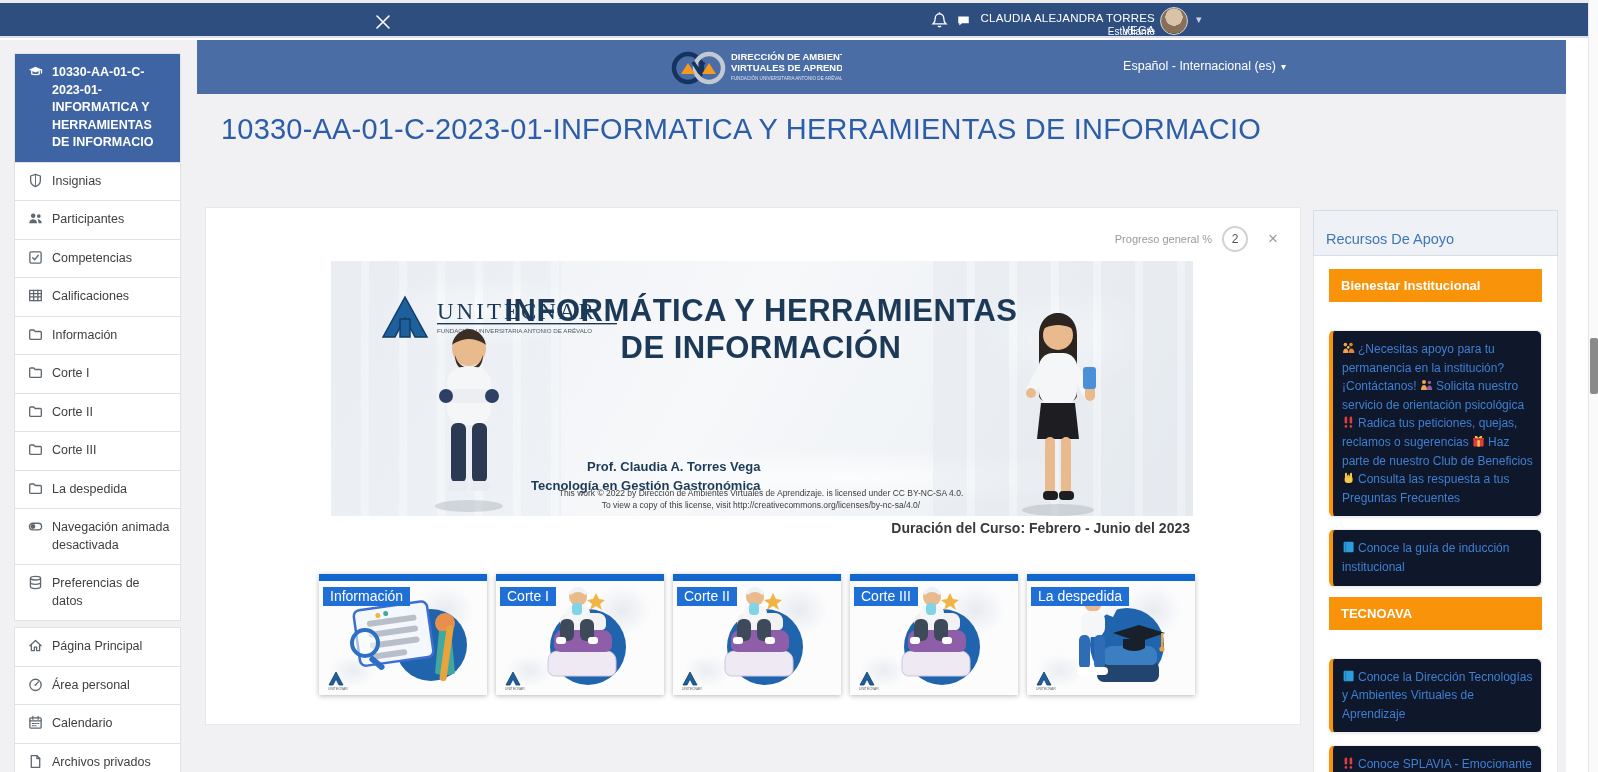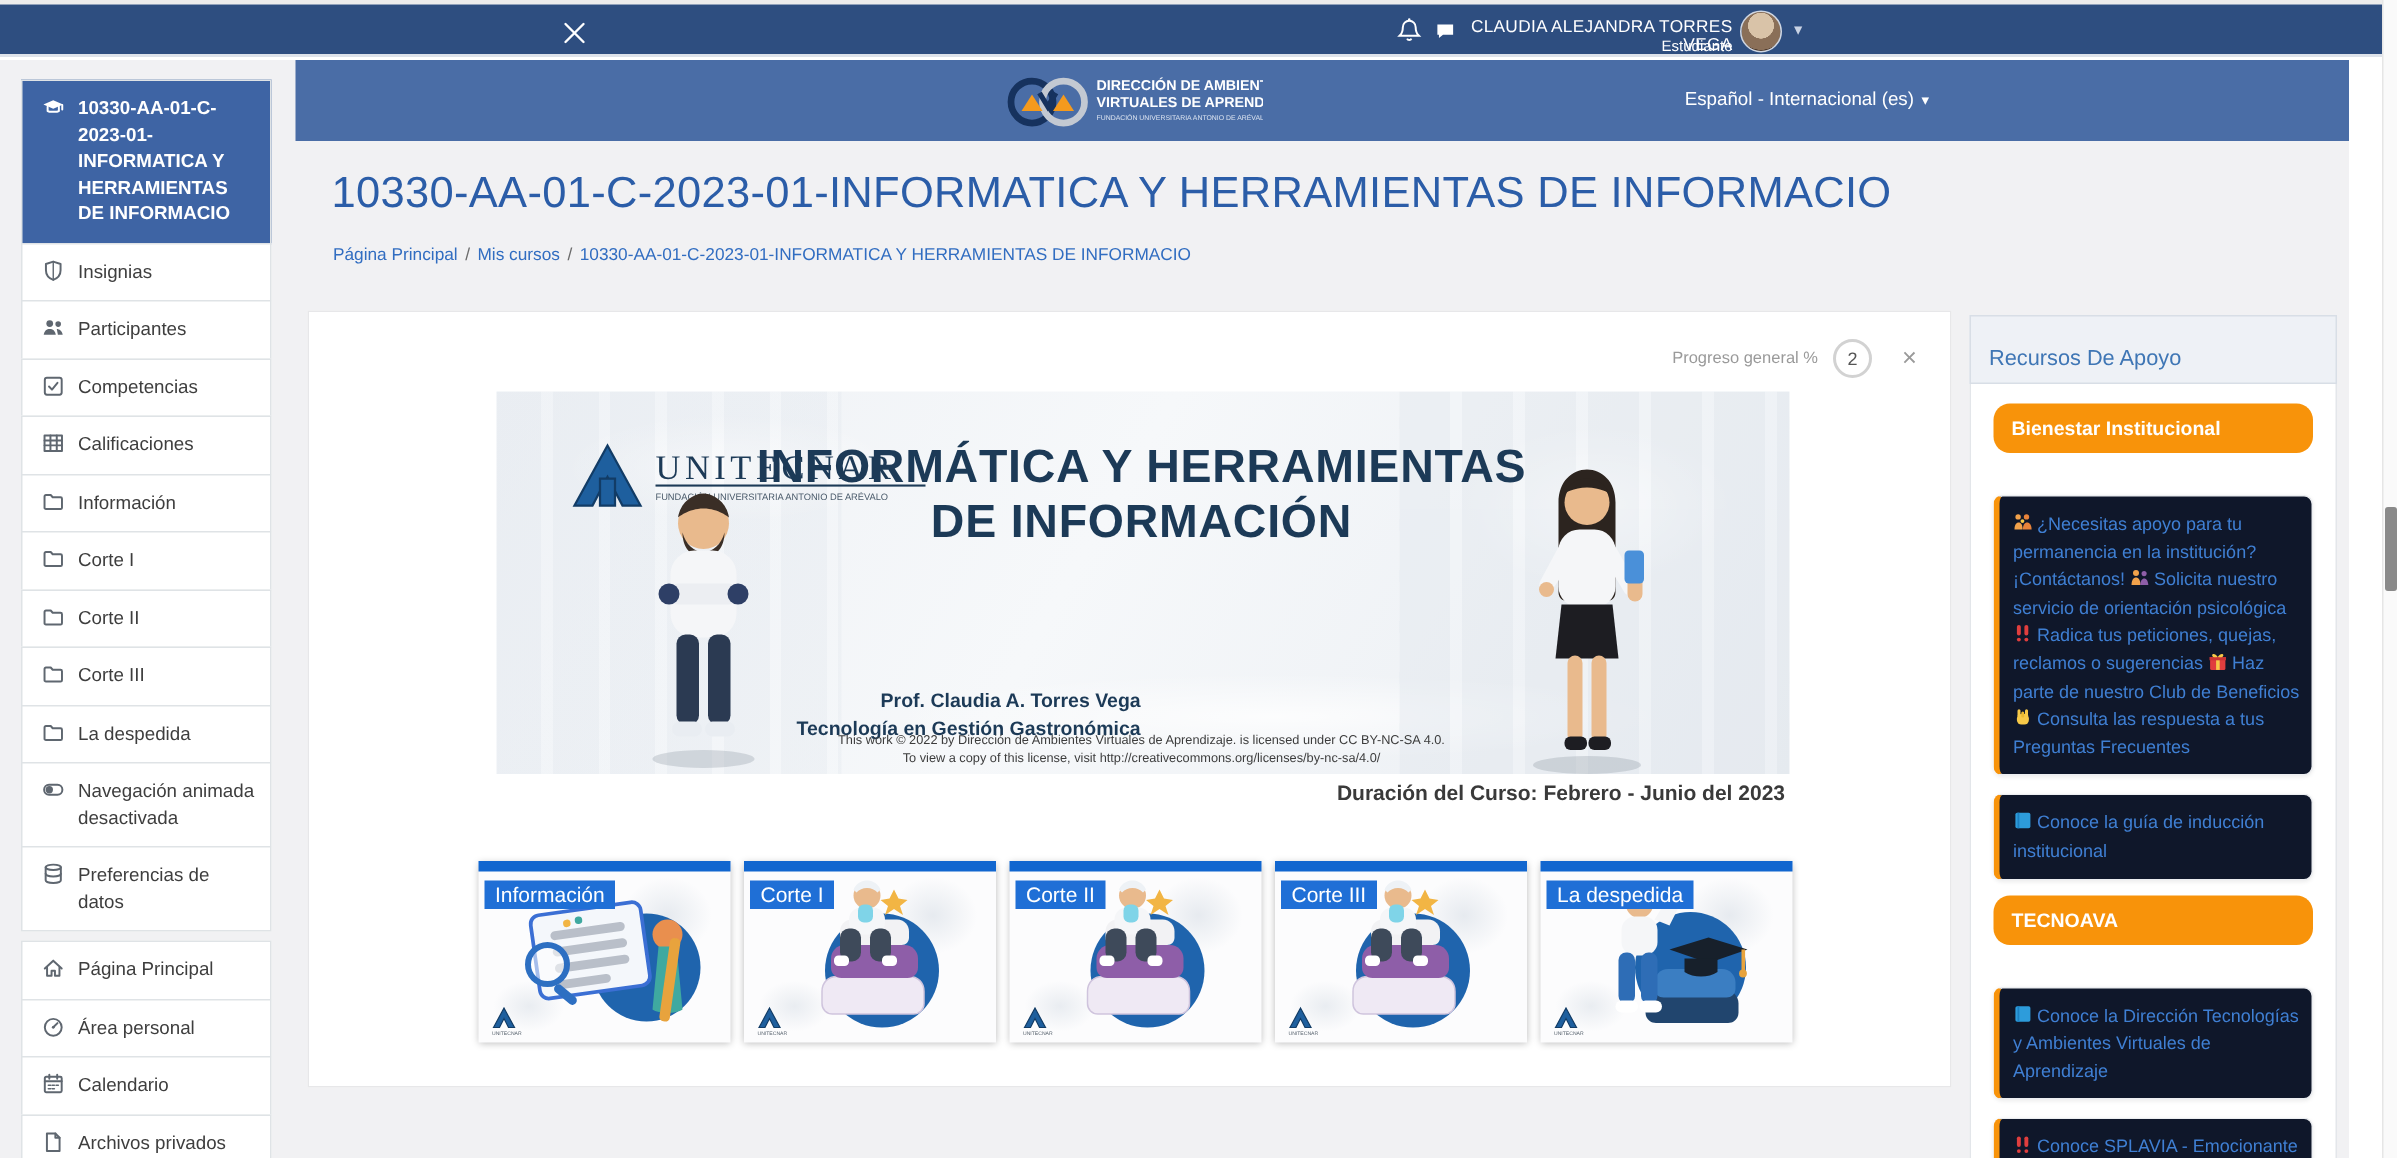--- a/index.html
+++ b/index.html
@@ -84,21 +84,21 @@
                                radial-gradient(closest-side at 20% 80%, rgba(225,230,236,.7), rgba(255,255,255,0) 70%); }
   .sec-top { position:absolute; left:0; top:0; width:100%; height:7px; background:#1166cf; }
   .sec-label { position:absolute; left:4px; top:13px; background:#1f6fd6; color:#fff; font-size:14px; padding:1px 7px 2px; z-index:4; }
   .sec-ill { position:absolute; left:0; top:7px; width:168px; height:114px; }
   .mini-logo { position:absolute; left:8px; bottom:4px; z-index:3; }
 
   
   .support { position:absolute; left:1313px; top:210px; width:245px; }
   .support-header { background:#eef1f6; border:1px solid #d8dee6; color:#3f76b5; font-size:14.5px; padding:20px 12px 8px; }
   .support-body { background:#fff; border:1px solid #e3e6ea; border-top:none; padding:13px 15px 15px; height:534px; }
-  .btn-orange { background:#f8930a; color:#fff; font-weight:bold; font-size:13px; border:none; border-radius:11px;
+  .btn-orange { background:#f8930a; color:#fff; font-weight:bold; font-size:13px; border:none; border-radius:0;
                 width:100%; text-align:left; padding:9px 12px; cursor:pointer; display:block; }
   .link-card { position:relative; background:#0f172a; border:1px solid #eceef1; border-left:4px solid #f8930a; border-radius:6px;
                box-shadow:0 1px 3px rgba(0,0,0,.08); padding:9px 8px 9px 9px; font-size:12px; line-height:1.55; }
   .link-card a { color:#3f7fd3; text-decoration:none; cursor:pointer; }
   .gap28 { height:28px; } .gap12 { height:12px; } .gap10 { height:10px; }
   .emoji-ic { display:inline-block; width:13px; height:12px; vertical-align:-1px; margin-right:3px; }
 
   
   .scrollbar { position:absolute; right:0; top:0; width:10px; height:772px; background:#fafafa; border-left:1px solid #e6e6e6; }
   .scroll-thumb { position:absolute; left:1px; top:338px; width:8px; height:56px; background:#8a8a8a; border-radius:2px; cursor:grab; }
@@ -335,23 +335,20 @@
           <svg class="glyph">
             <use href="#i-file"></use>
           </svg>
         </span>
         <span>Archivos privados</span>
       </div>
 
   </div>
 
   <div class="page-title">10330-AA-01-C-2023-01-INFORMATICA Y HERRAMIENTAS DE INFORMACIO</div>
-  <div class="breadcrumb">
-    <a>Página Principal</a><span class="sep">/</span><a>Mis cursos</a><span class="sep">/</span><a>10330-AA-01-C-2023-01-INFORMATICA Y HERRAMIENTAS DE INFORMACIO</a>
-  </div>
 
   <div class="main-card">
     <div class="progress-row" style="right:52px;">
       <span class="progress-label">Progreso general %</span>
       <span class="progress-circle">2</span>
     </div>
     <div class="card-close">×</div>
 
     <div class="banner">
       <div class="banner-inner">

